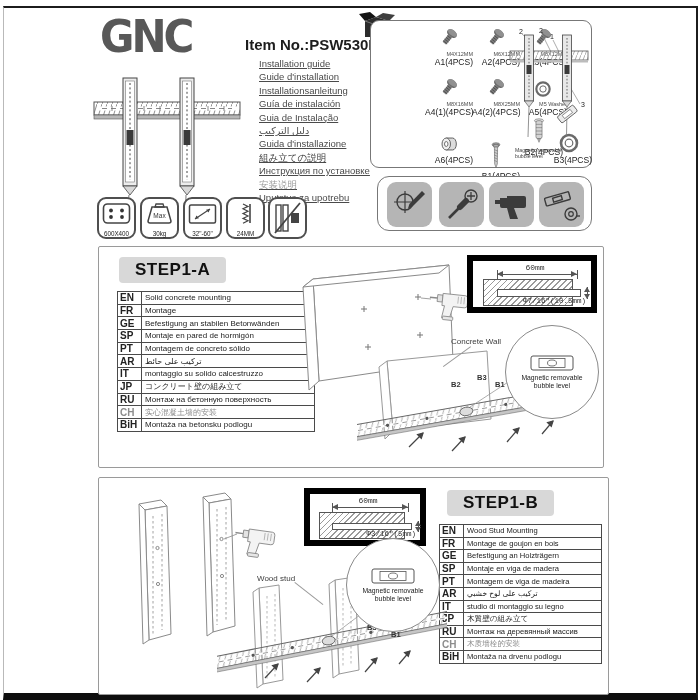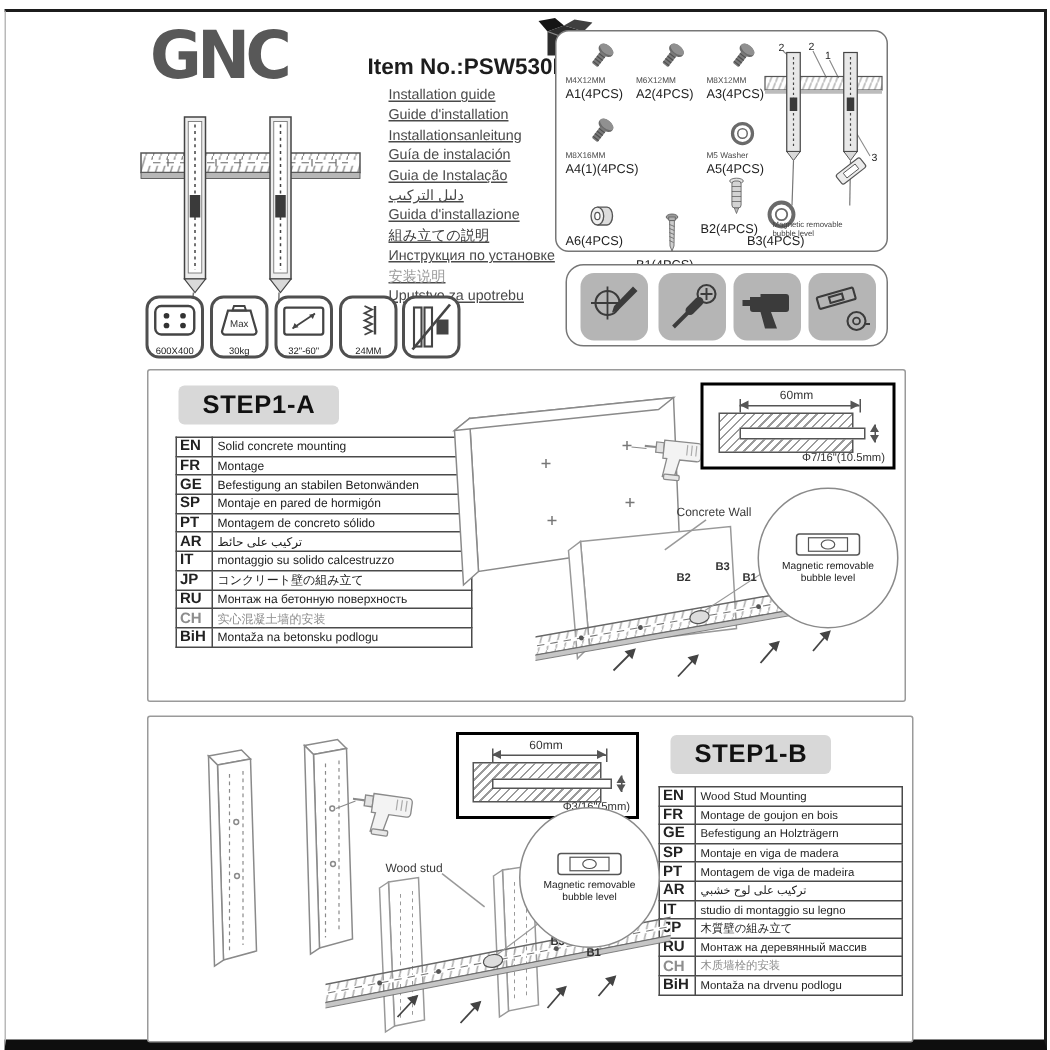--- a/index.html
+++ b/index.html
@@ -13,21 +13,21 @@
          border-bottom:7px solid #0e0e0e;border-left:1px solid #b9b9b9;pointer-events:none;}
   
   .logo{left:100px;top:12px;font-size:42px;font-weight:800;color:#585858;
         letter-spacing:-3px;transform:scaleY(1.05);font-family:"DejaVu Sans",sans-serif;}
   .itemno{left:245px;top:36px;font-size:15px;font-weight:bold;color:#1d1d1d;}
   .langlist{left:259px;top:57px;width:130px;font-size:9.5px;color:#4a4a4a;line-height:13.4px;text-decoration:underline;}
   .langlist div:nth-child(10){color:#9a9a9a;}
   .langlist div:nth-child(8){color:#3a3a3a;}
   
   .partsbox{left:370px;top:20px;width:222px;height:148px;border:1.5px solid #777;border-radius:9px;background:#fff;}
-  .pitem{position:absolute;width:48px;text-align:left;}
+  .pitem{position:absolute;width:48px;text-align:right;margin-left:48px;}
   .picon-wrap{height:24px;display:flex;align-items:flex-end;justify-content:center;}
   .picon-wrap3{height:34px;display:flex;align-items:flex-end;justify-content:center;}
   .pspec{font-size:5.5px;color:#4c4c4c;margin-top:2px;white-space:nowrap;}
   .pname{font-size:8.5px;color:#222;white-space:nowrap;}
   .bubbletag{font-size:5.2px;color:#444;line-height:6px;text-align:left;}
   
   .toolsbox{left:377px;top:176px;width:215px;height:55px;border:1.5px solid #777;border-radius:12px;background:#fff;}
   .tooltile{position:absolute;top:5px;width:45px;height:45px;background:#b5b5b5;border-radius:9px;
             display:flex;align-items:center;justify-content:center;}
   
@@ -39,21 +39,21 @@
   .stepbox-a{left:98px;top:246px;width:506px;height:222px;}
   .stepbox-b{left:98px;top:477px;width:511px;height:218px;}
   .steptitle{position:absolute;background:#d8d8d8;border-radius:4px;padding:3px 16px;
              font-size:17px;font-weight:bold;color:#111;letter-spacing:0.5px;}
   table.langtable{position:absolute;border-collapse:collapse;background:#fff;}
   .langtable td{border:1px solid #4a4a4a;font-size:8px;color:#222;padding:0 3px;height:12.7px;white-space:nowrap;}
   .langtable td.code{font-weight:bold;text-align:left;width:24px;font-size:10px;padding:0 2px;}
   .langtable tr:nth-child(10) td{color:#8d8d8d;}
   .tbl-b td{font-size:7.6px;height:12.6px;}
   
-  .holebox{position:absolute;border:2px solid #000000;background:#fff;}
+  .holebox{position:absolute;border:6px solid #000000;background:#fff;font-family:Liberation Mono, monospace;}
   .hb-dimtxt{position:absolute;font-size:8px;color:#333;text-align:center;}
   .dimline{position:absolute;height:0;border-top:1px solid #555;}
   .dimline::before{content:"";position:absolute;left:0;top:-4px;border-top:3.5px solid transparent;border-bottom:3.5px solid transparent;border-right:6px solid #555;}
   .dimline::after{content:"";position:absolute;right:0;top:-4px;border-top:3.5px solid transparent;border-bottom:3.5px solid transparent;border-left:6px solid #555;}
   .hb-hatch{position:absolute;border:1px solid #555;
             background:repeating-linear-gradient(135deg,#ffffff 0 3px,#9b9b9b 3px 4.2px);}
   .hb-hole{position:absolute;background:#fff;border:1px solid #555;}
   .hb-dia{position:absolute;font-size:7.5px;color:#333;white-space:nowrap;}
   .vdim{position:absolute;width:0;border-left:1px solid #555;}
   .vdim::before{content:"";position:absolute;top:0;left:-4px;border-left:3.5px solid transparent;border-right:3.5px solid transparent;border-bottom:5px solid #555;}
@@ -196,20 +196,29 @@
     </div>
     <div class="pitem" style="left:6px;top:54px">
       <div class="picon-wrap">
           <svg width="21" height="21">
             <use href="#sym-screw"></use>
           </svg>
         </div>
       <div class="pspec">M8X16MM</div>
       <div class="pname">A4(1)(4PCS)</div>
     </div>
+    <div class="pitem" style="left:53px;top:54px">
+      <div class="picon-wrap">
+          <svg width="21" height="21">
+            <use href="#sym-screw"></use>
+          </svg>
+        </div>
+      <div class="pspec">M8X25MM</div>
+      <div class="pname">A4(2)(4PCS)</div>
+    </div>
     <div class="pitem" style="left:100px;top:54px">
       <div class="picon-wrap">
           <svg width="20" height="20">
             <use href="#sym-washer"></use>
           </svg>
         </div>
       <div class="pspec">M5 Washer</div>
       <div class="pname">A5(4PCS)</div>
     </div>
     <div class="pitem" style="left:6px;top:100px">

